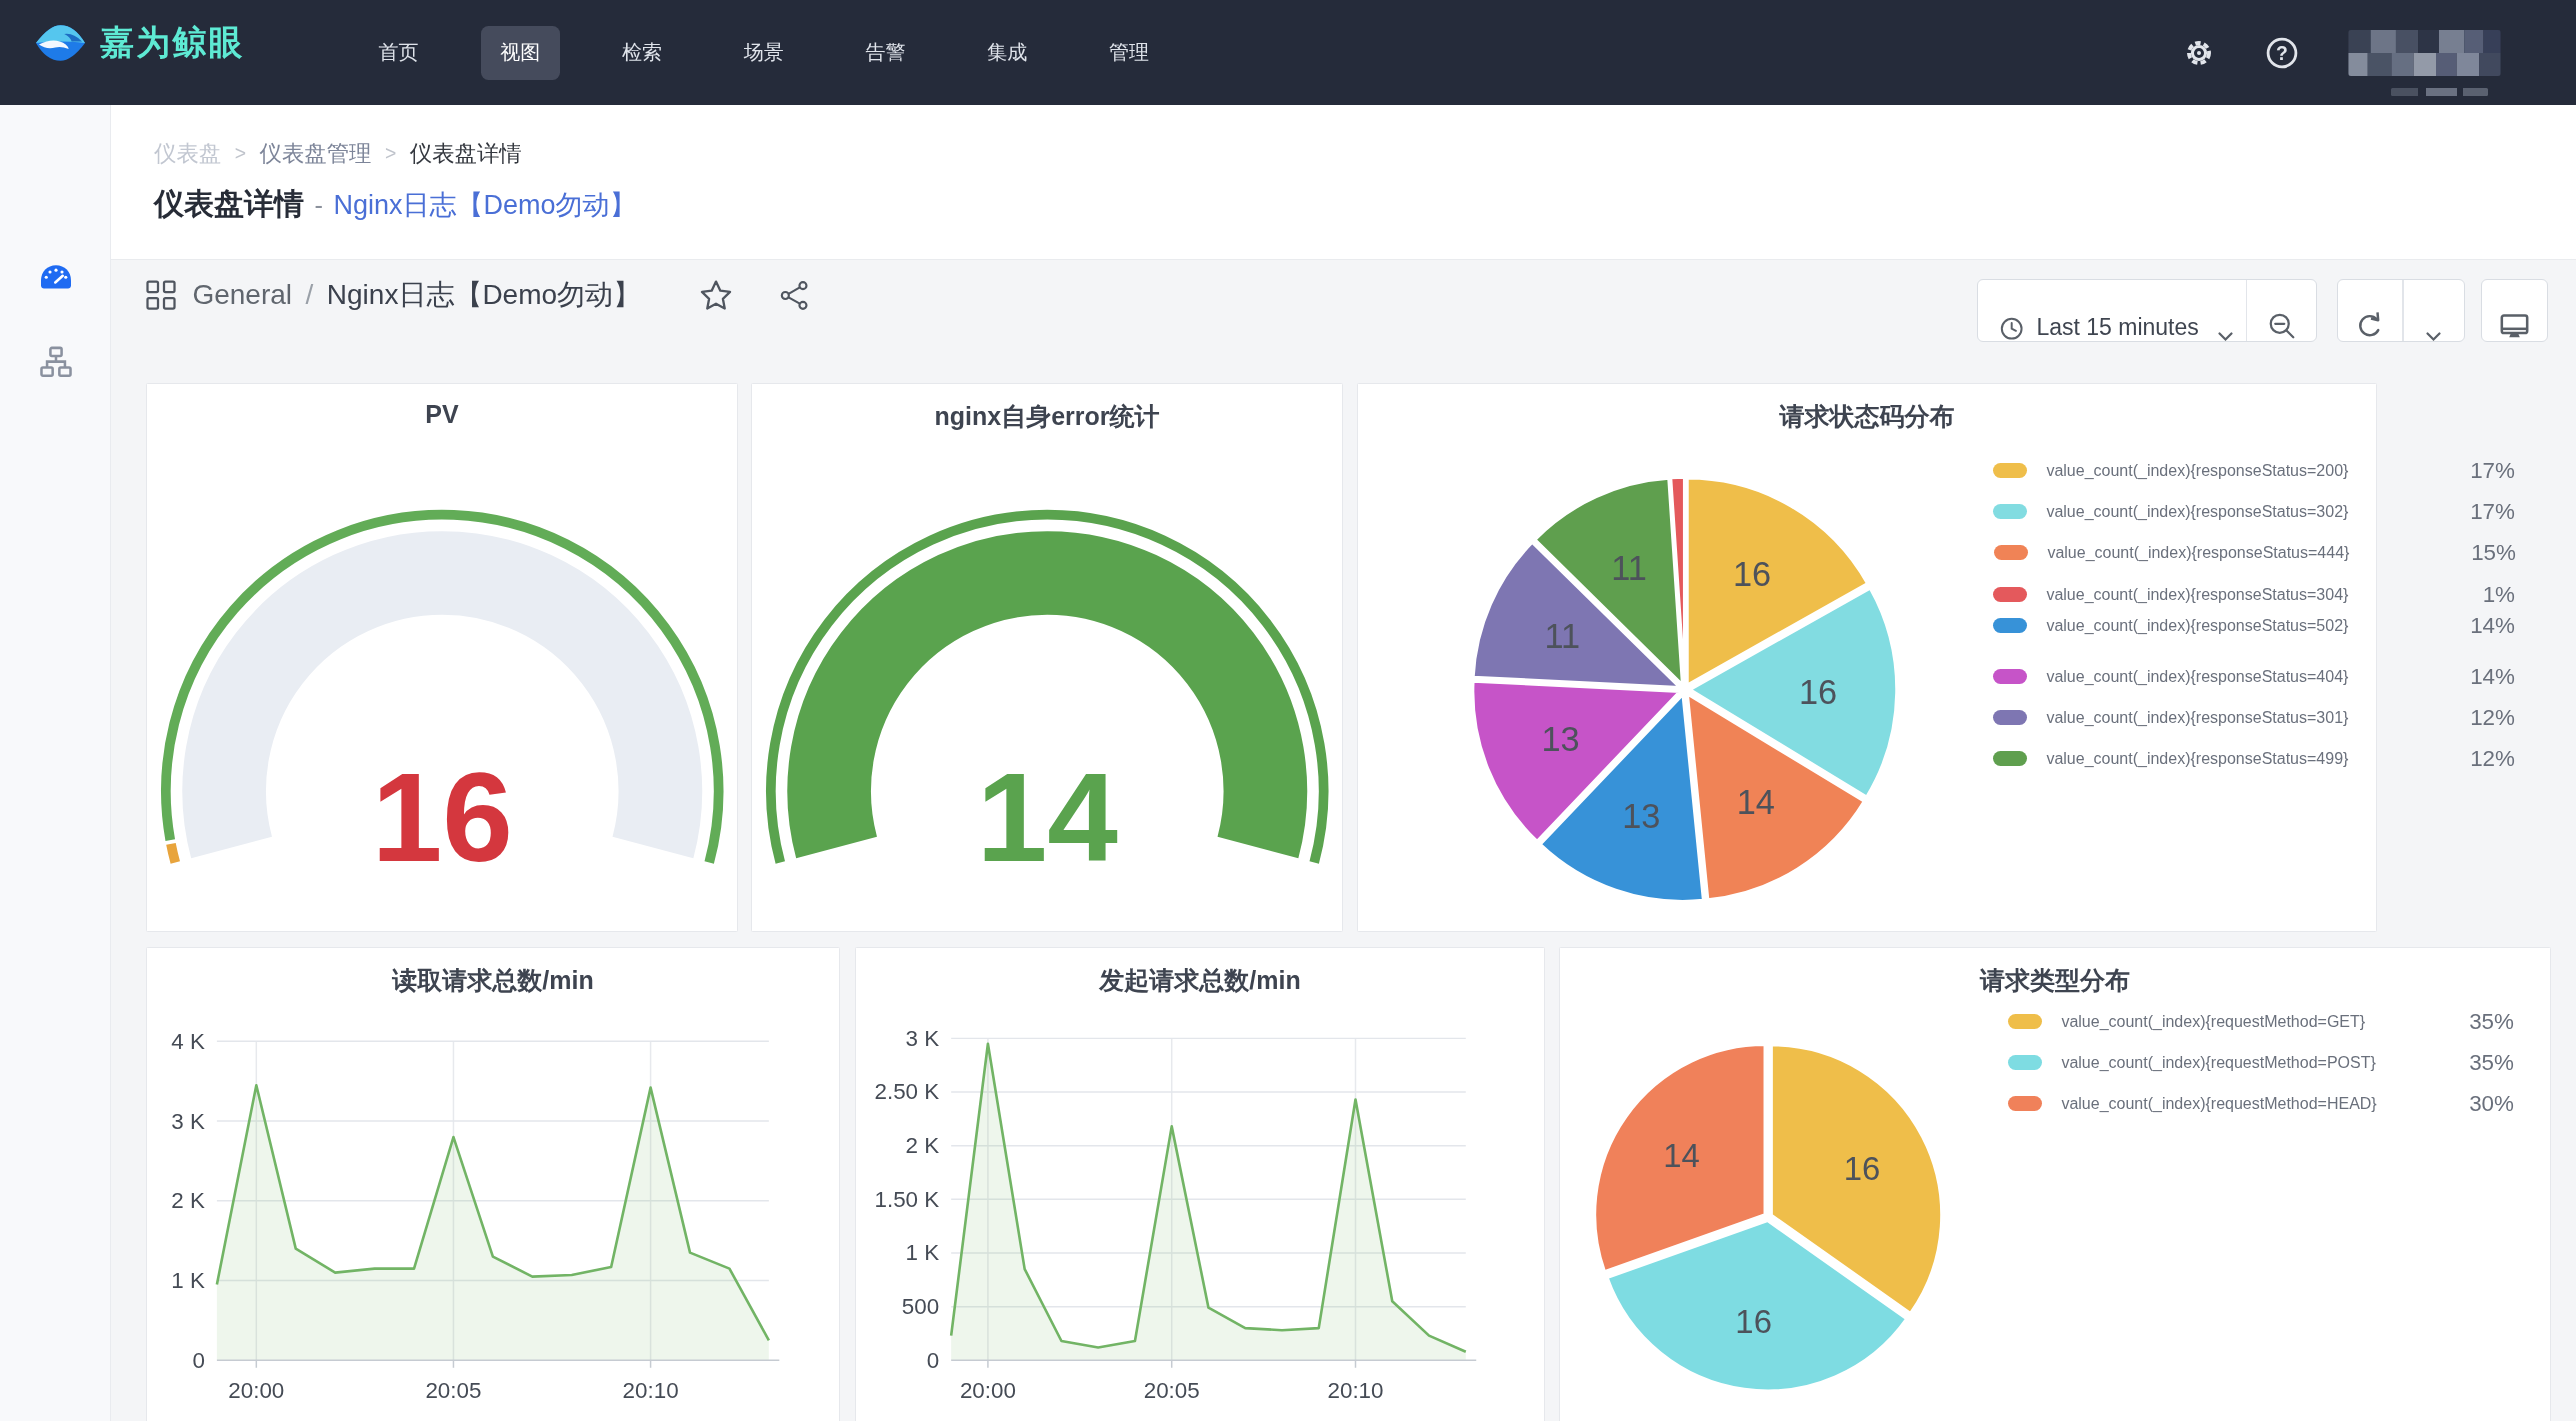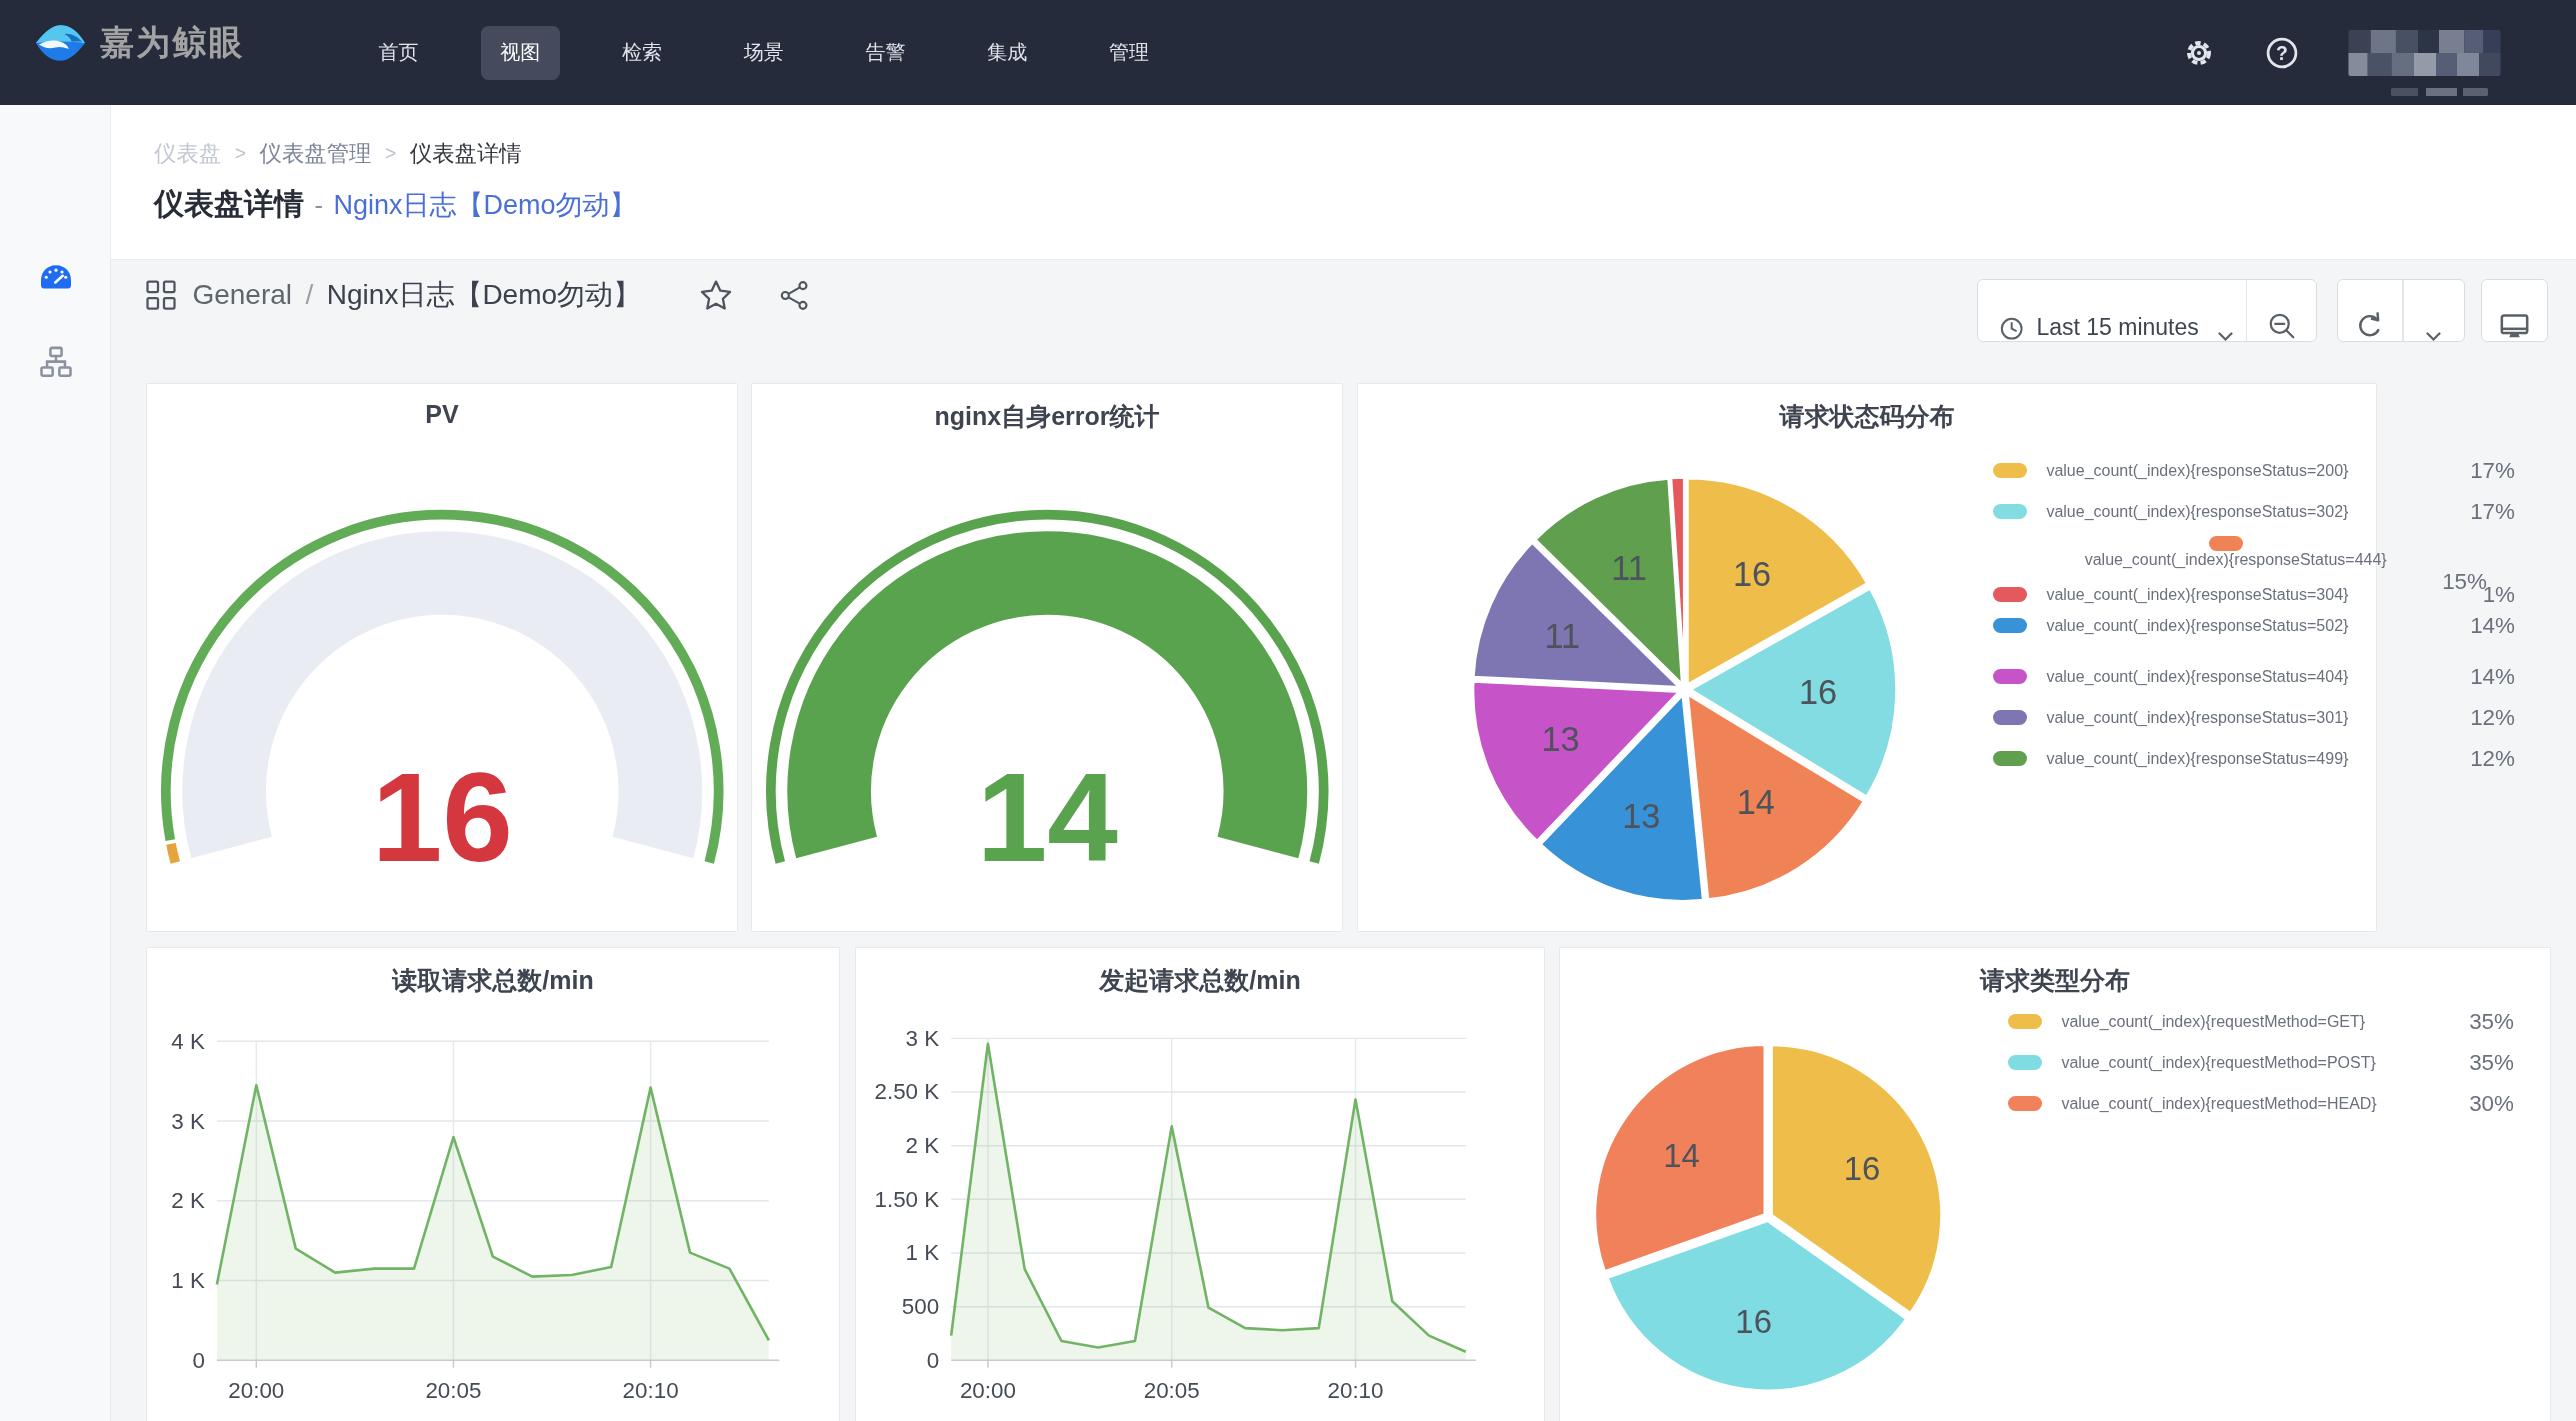--- a/index.html
+++ b/index.html
@@ -3,21 +3,21 @@
 <meta charset="utf-8">
 <style>
   * { margin:0; padding:0; box-sizing:border-box; }
   html,body { width:2576px; height:1421px; overflow:hidden; background:#f4f5f7;
     font-family:"Liberation Sans","DejaVu Sans",sans-serif; }
   #root { position:relative; width:2576px; height:1421px; }
 
   
   .nav { position:absolute; left:0; top:0; width:2576px; height:105px; background:#252b3a; z-index:10; }
   .logo { position:absolute; left:33px; top:19.4px; display:flex; align-items:center; cursor:pointer; }
-  .logo-text { color:#a3a3a3; font-size:34px; font-weight:bold; letter-spacing:2.2px; margin-left:12px; }
+  .logo-text { color:#5eead4; font-size:34px; font-weight:bold; letter-spacing:2.2px; margin-left:12px; }
   .menu { position:absolute; left:359px; top:0; height:105px; display:flex; align-items:center; }
   .menu-item { color:#dfe3ea; font-size:20px; padding:13.5px 19.4px; margin-right:43px; border-radius:7.5px; cursor:pointer; white-space:nowrap; }
   .menu-item.active { background:#454b5c; color:#ffffff; }
   .nav-right { position:absolute; right:75px; top:0; height:105px; display:flex; align-items:center; gap:49px; }
   .avatar-blur { position:relative; width:153px; height:46px; overflow:hidden; border-radius:3px; opacity:.95; }
   .avatar-sub { position:absolute; right:88px; top:88px; width:97px; height:8.2px;
      background:linear-gradient(90deg,#4a5160 0 28%, transparent 28% 36%, #6a7181 36% 68%, transparent 68% 74%, #5a6170 74% 100%); border-radius:1.5px; }
 
   
   .sidebar { position:absolute; left:0; top:105px; width:111px; height:1317px; background:#f8f9fb; border-right:1.5px solid #e9ebef; z-index:5; }
@@ -266,21 +266,21 @@
           <div class="legend-row" style="left: 635px; top: 70px; width: 522px;">
             <span class="legend-swatch" style="background: rgb(239, 190, 74);"></span>
             <span class="legend-label">value_count(_index){responseStatus=200}</span>
             <span class="legend-pct">17%</span>
           </div>
           <div class="legend-row" style="left: 635px; top: 111px; width: 522px;">
             <span class="legend-swatch" style="background: rgb(130, 220, 225);"></span>
             <span class="legend-label">value_count(_index){responseStatus=302}</span>
             <span class="legend-pct">17%</span>
           </div>
-          <div class="legend-row" style="left: 607px; top: 152px; width: 522px; flex-direction: column;">
+          <div class="legend-row" style="left: 636px; top: 152px; width: 522px;">
             <span class="legend-swatch" style="background: rgb(240, 131, 86);"></span>
             <span class="legend-label">value_count(_index){responseStatus=444}</span>
             <span class="legend-pct">15%</span>
           </div>
           <div class="legend-row" style="left: 635px; top: 194px; width: 522px;">
             <span class="legend-swatch" style="background: rgb(228, 89, 92);"></span>
             <span class="legend-label">value_count(_index){responseStatus=304}</span>
             <span class="legend-pct">1%</span>
           </div>
           <div class="legend-row" style="left: 635px; top: 225px; width: 522px;">

